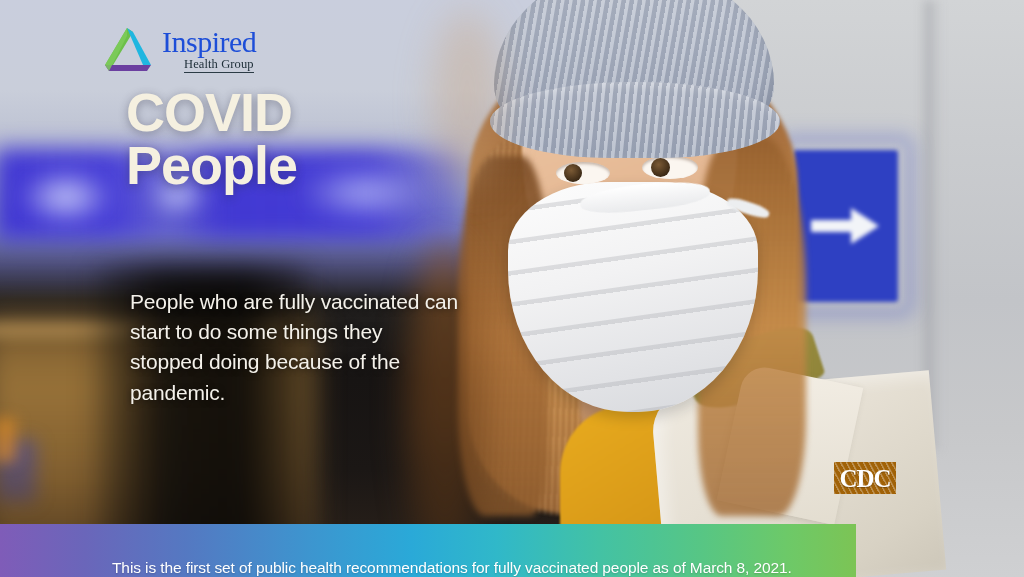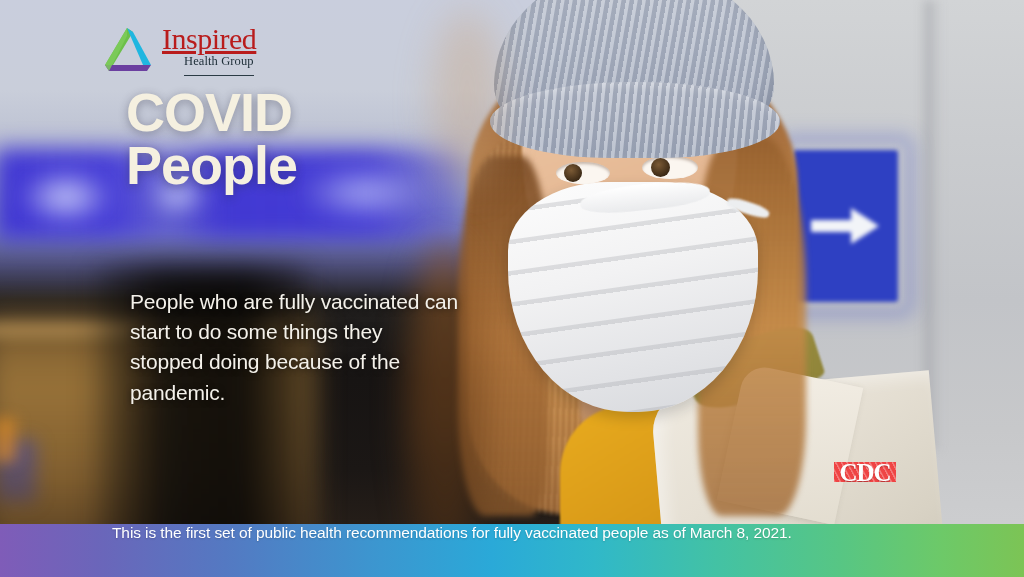--- a/index.html
+++ b/index.html
@@ -385,22 +385,22 @@
     width: 70px; height: 180px;
     background: rgba(200,160,120,0.35);
     border-radius: 50%;
     filter: blur(18px);
   }
 
   
   .cdc-badge {
     position: absolute;
     left: 834px; top: 462px;
-    width: 62px; height: 20px;
-    background: #ef4444;
+    width: 62px; height: 32px;
+    background: #a16207;
     overflow: hidden;
   }
   .cdc-stripes {
     position: absolute; inset: 0;
     background: repeating-linear-gradient(62deg,
       rgba(255,255,255,0.30) 0px, rgba(255,255,255,0.30) 1px,
       rgba(42,110,187,0) 2px, rgba(42,110,187,0) 5px);
   }
   .cdc-text {
     position: absolute; inset: 0;
@@ -425,33 +425,32 @@
   .logo-mark { width: 56px; height: 52px; display: block; }
   .logo-words {
     display: flex;
     flex-direction: column;
     align-items: flex-start;
     line-height: 1;
   }
   .logo-name {
     font-family: "Liberation Serif", serif;
     font-size: 30px;
-    color: #b91c1c;
+    color: #1d4ed8;
     letter-spacing: -0.5px;
-    text-decoration: underline;
   }
   .logo-sub {
     font-family: "Liberation Serif", serif;
     font-size: 12.5px;
     color: #20303a;
     margin-top: 1px;
     margin-left: 22px;
     letter-spacing: 0.1px;
     border-bottom: 1.5px solid #2b3b45;
-    padding-bottom: 7px;
+    padding-bottom: 1px;
   }
 
   
   .headline {
     position: absolute;
     left: 126px; top: 86px;
     color: #f5f0e0;
     font-size: 54px;
     font-weight: bold;
     line-height: 0.98;
@@ -468,27 +467,27 @@
     font-size: 21px;
     line-height: 1.44;
     letter-spacing: -0.2px;
     text-shadow: 0 1px 6px rgba(0,0,0,0.55);
   }
 
   
   .banner {
     position: absolute;
     left: 0; bottom: 0;
-    width: 1024px; height: 53px;
+    width: 856px; height: 53px;
     background: linear-gradient(90deg,
       #7f5cb8 0%, #6a66ba 10%, #5479c2 22%,
       #3d95cf 36%, #2aa9d8 48%, #30b8c9 58%,
       #43c2a4 70%, #57c684 82%, #6dc968 92%, #7cc455 100%);
     display: flex;
-    align-items: flex-start;
+    align-items: flex-end;
   }
   .banner-text {
     margin-left: 112px;
     color: #ffffff;
     font-size: 15.5px;
     letter-spacing: -0.1px;
     text-shadow: 0 1px 2px rgba(0,0,0,0.18);
   }
 </style>
 </head>

